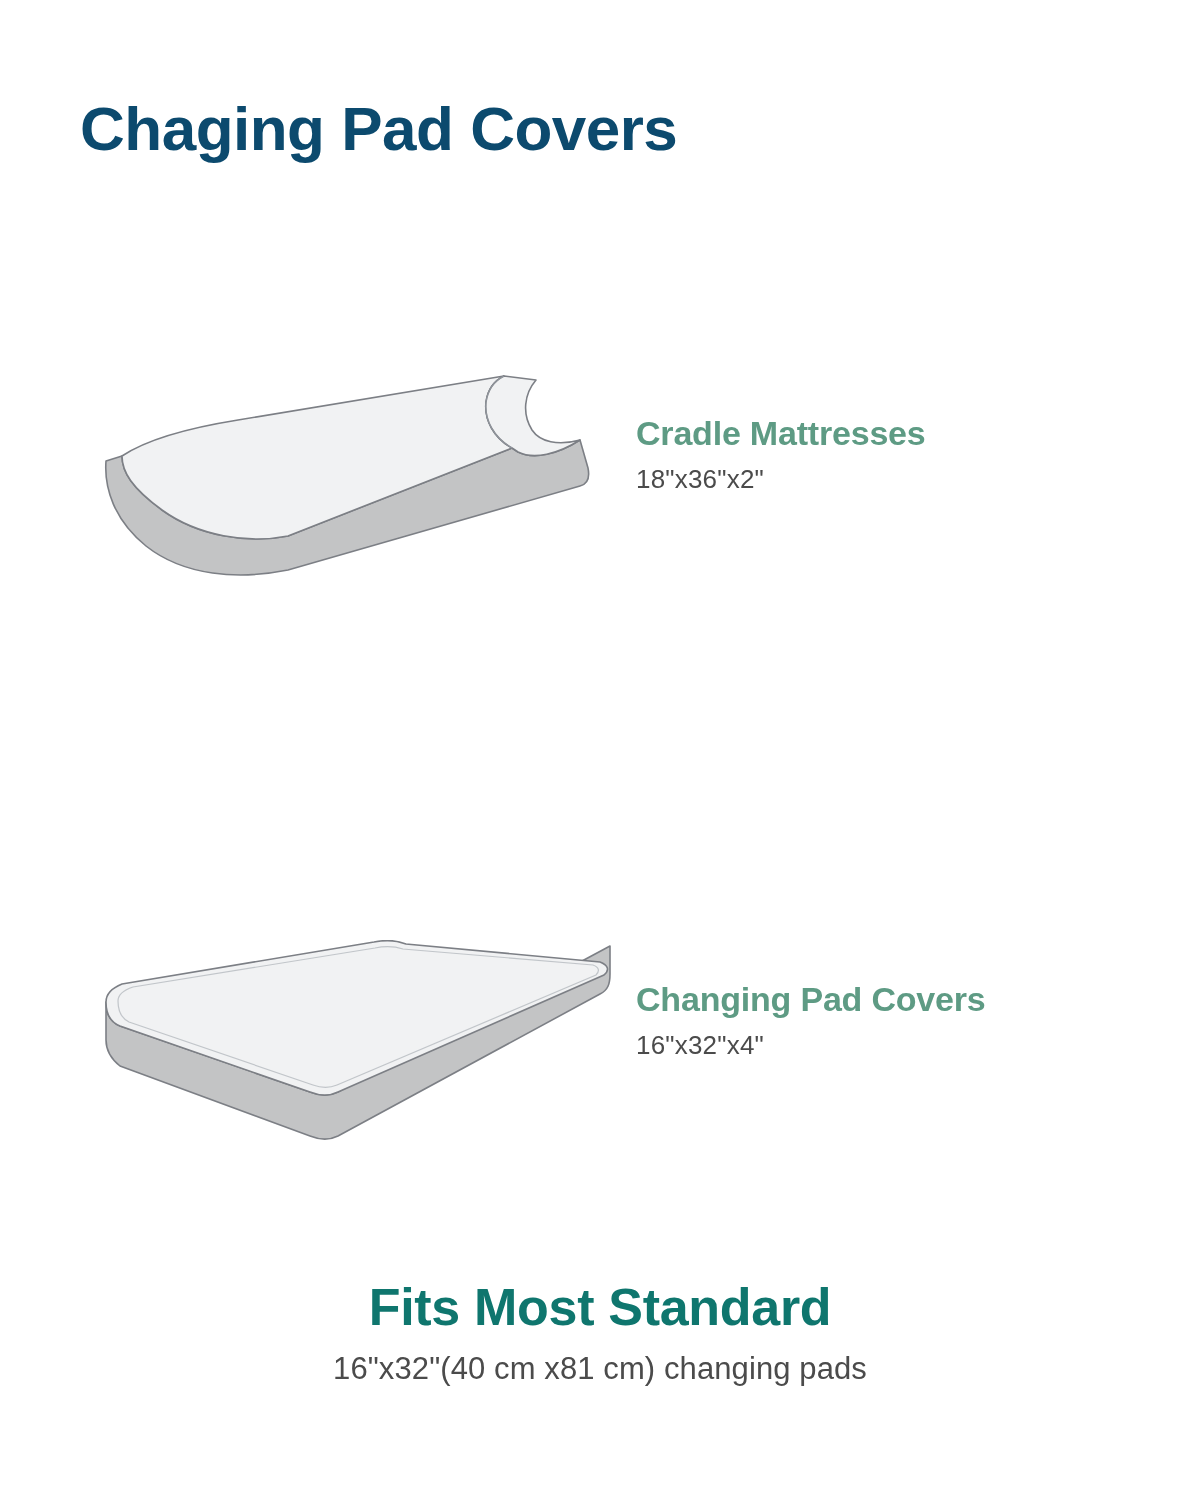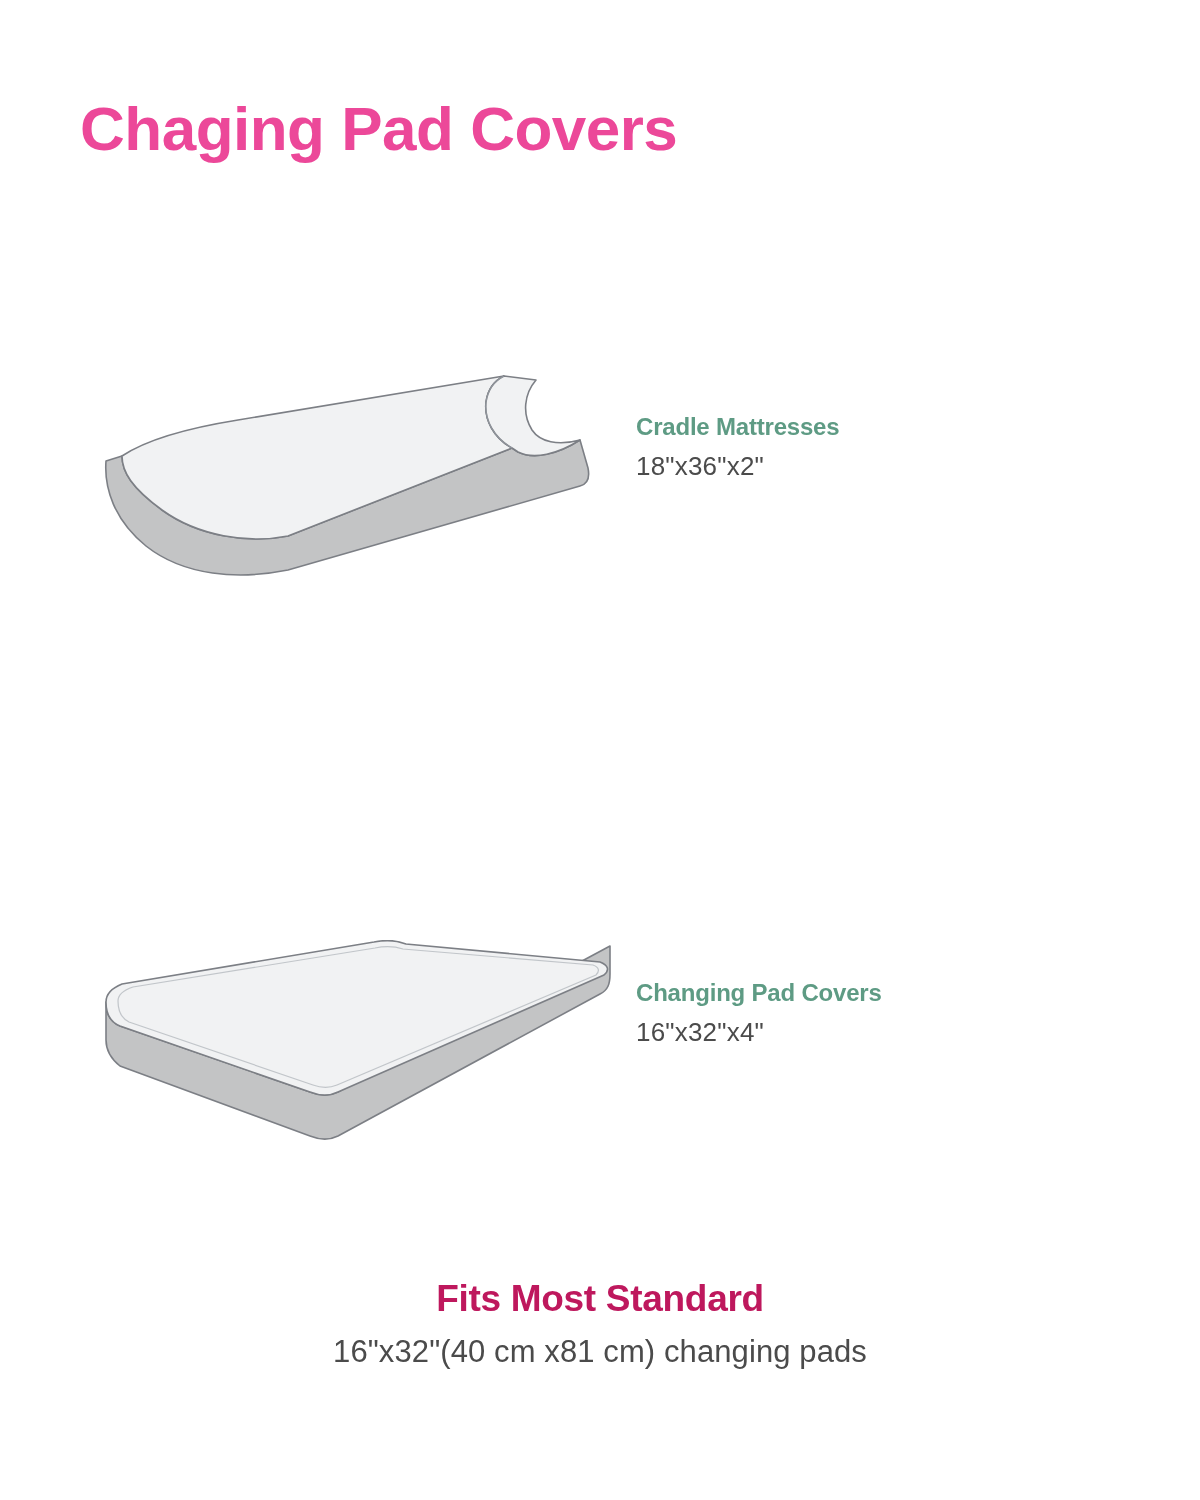--- a/index.html
+++ b/index.html
@@ -23,21 +23,21 @@
     background: #ffffff;
   }
 
   
   .page-title {
     position: absolute;
     left: 80px;
     top: 96px;
     font-size: 62px;
     font-weight: 700;
-    color: #ec4899;
+    color: #0c4a6e;
     letter-spacing: -0.5px;
     line-height: 1.05;
     white-space: nowrap;
   }
 
   
   .product-row {
     position: absolute;
     left: 0;
     width: 1200px;
@@ -57,21 +57,21 @@
   .label-block {
     position: absolute;
     left: 636px;
     width: 520px;
   }
   .row-1 .label-block { top: 44px; }
   .row-2 .label-block { top: 28px; }
   .row-3 .label-block { top: 38px; }
 
   .product-name {
-    font-size: 24px;
+    font-size: 34px;
     font-weight: 700;
     color: #5E9B84;
     line-height: 1.25;
     letter-spacing: -0.2px;
   }
   .product-dims {
     margin-top: 8px;
     font-size: 26px;
     font-weight: 400;
     color: #4B4B4B;
@@ -81,23 +81,23 @@
 
   
   .footer {
     position: absolute;
     left: 0;
     top: 1278px;
     width: 1200px;
     text-align: center;
   }
   .footer-heading {
-    font-size: 37px;
+    font-size: 52px;
     font-weight: 700;
-    color: #be185d;
+    color: #0f766e;
     letter-spacing: -0.3px;
     line-height: 1.15;
   }
   .footer-sub {
     margin-top: 12px;
     font-size: 31px;
     font-weight: 400;
     color: #4B4B4B;
     letter-spacing: 0.1px;
     line-height: 1.2;

